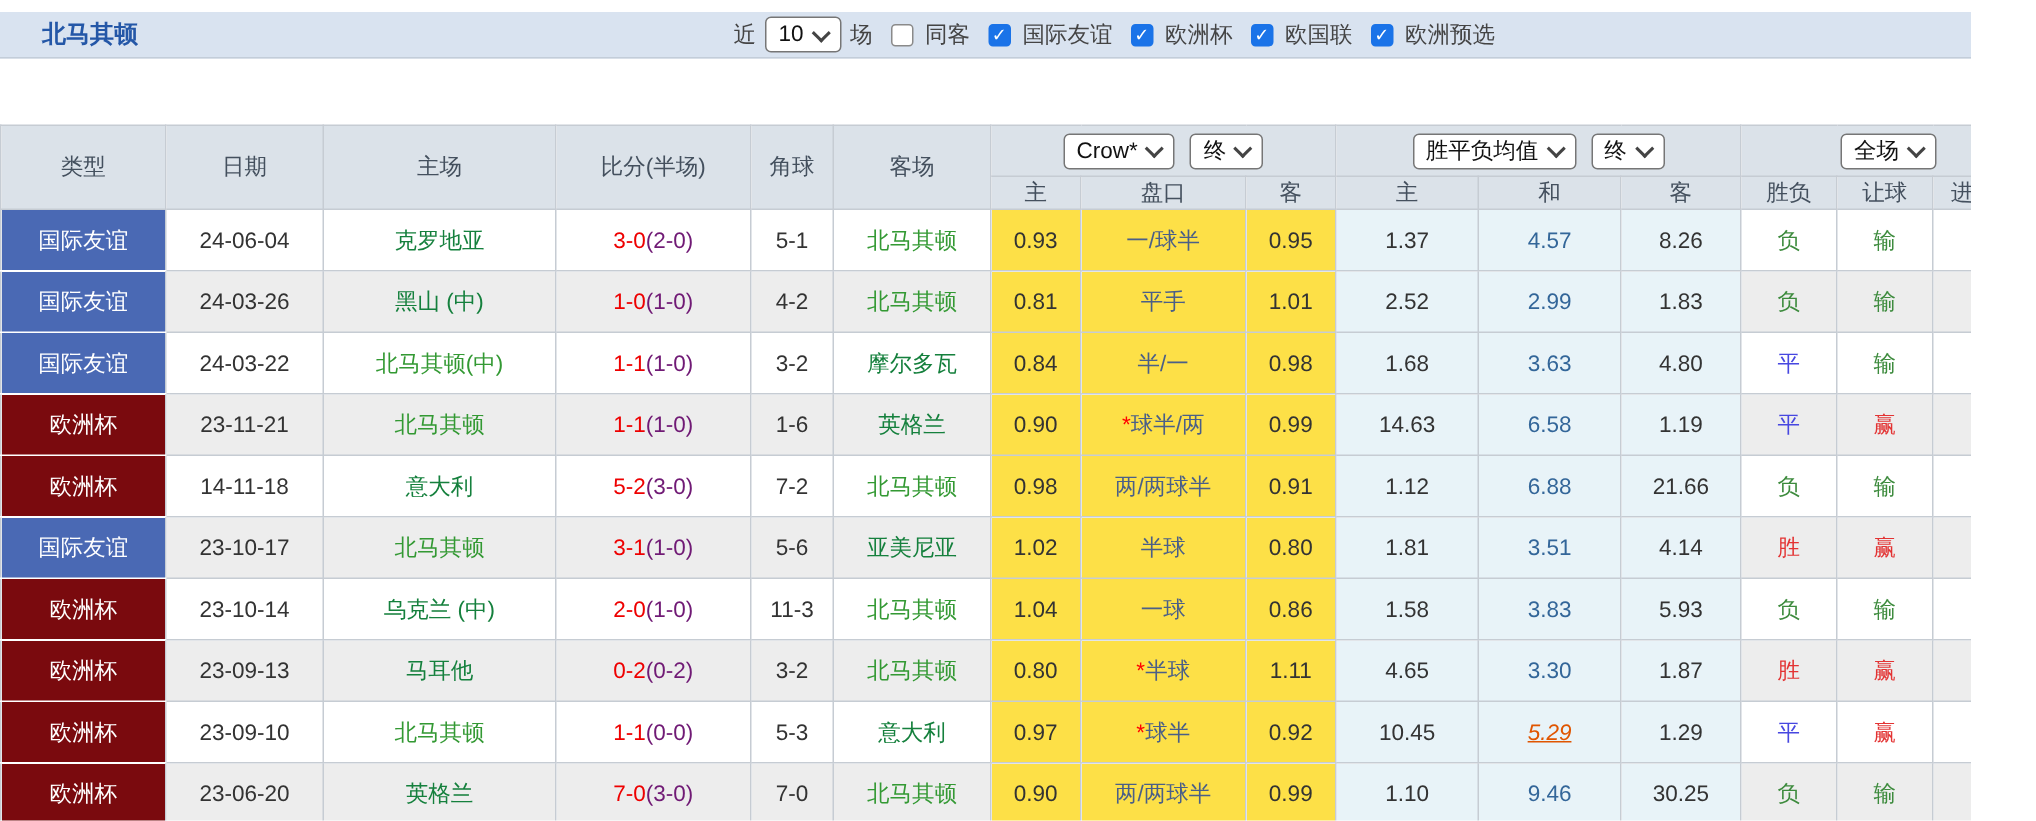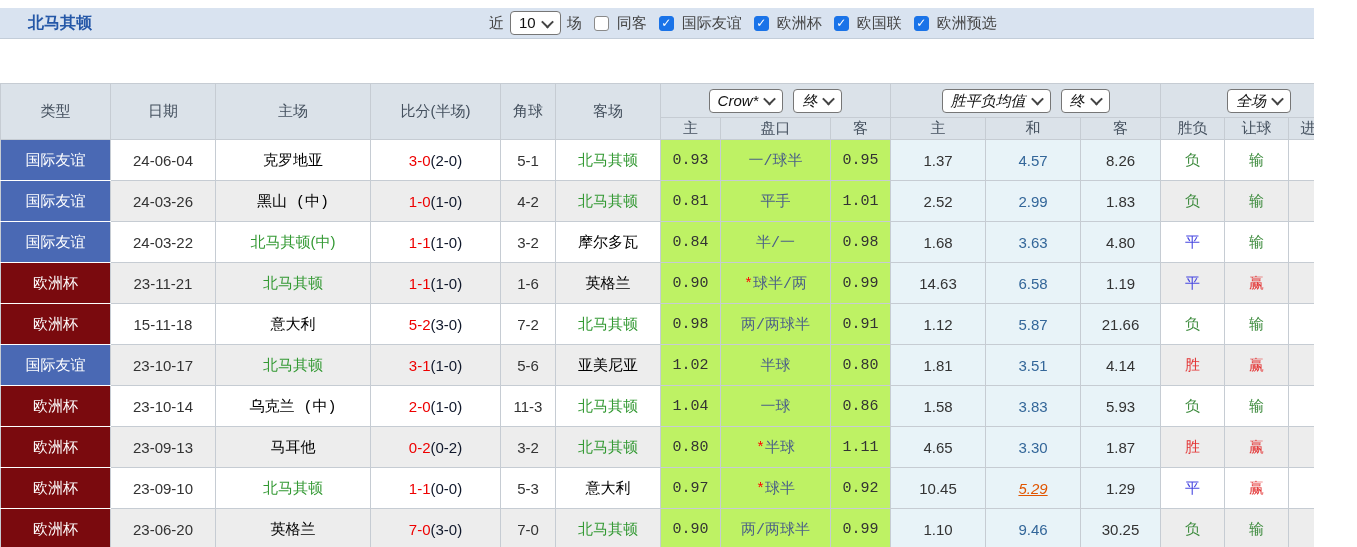--- a/index.html
+++ b/index.html
@@ -20,32 +20,32 @@
   .cb{width:15px;height:15px;border-radius:3px;display:inline-flex;align-items:center;justify-content:center;
       margin:0 2px 0 6px;box-sizing:border-box;}
   .cb.unchecked{background:#fff;border:1px solid #8a8a8a;}
   .cb.checked{background:#1a73e8;border:1px solid #1a73e8;color:#fff;font-size:12px;font-weight:bold;line-height:1;}
   
   table{border-collapse:collapse;table-layout:fixed;width:1357px;font-size:15px;margin-top:44px;}
   th,td{border:1px solid #c6ccd3;text-align:center;padding:0;overflow:hidden;white-space:nowrap;}
   thead th{background:#dbe2e9;color:#44505e;font-weight:normal;}
   thead tr.hrow-a th{height:33px;}
   thead tr.hrow-b th{height:21px;font-size:15px;}
-  thead th .selwrap{display:flex;align-items:center;justify-content:center;gap:10px;font-style:italic;}
+  thead th .selwrap{display:flex;align-items:center;justify-content:center;gap:10px;}
   tbody td{height:40px;color:#333;}
   td.plain{background:#fff;}
   tr.even td.plain{background:#ededed;}
   td.type{color:#fff;font-size:15px;}
   td.type.type-friendly{background:#4a69b4;border-bottom:1px solid #fff;}
   td.type.type-eurocup{background:#7a0a0e;border-bottom:1px solid #fff;}
   .team-green{color:#339933;}
-  .team-dark{color:#000000;font-family:Liberation Mono, monospace;}
+  .team-dark{color:#15803d;}
   .score-main{color:#ee0000;}
-  .score-half{color:#0f172a;}
-  td.cream{background:#bef264;font-family:Liberation Mono, monospace;}
+  .score-half{color:#701a75;}
+  td.cream{background:#fde047;}
   td.handicap{color:#4a5f88;}
   td.handicap .star{color:#f00;}
   td.blue{background:#e8f3f8;}
   td.draw{color:#336699;}
   td.draw.special{color:#e05500;font-style:italic;}
   td.draw.special span{text-decoration:underline;cursor:pointer;}
   .res-red{color:#e33333;}
   .res-green{color:#3d8b3d;}
   .res-blue{color:#4747e0;}
   
@@ -218,30 +218,30 @@
           <td class="cream"><span>0.99</span></td>
           <td class="blue"><span>14.63</span></td>
           <td class="blue draw"><span>6.58</span></td>
           <td class="blue"><span>1.19</span></td>
           <td class="plain res-blue"><span>平</span></td>
           <td class="plain res-red"><span>赢</span></td>
           <td class="plain res-green"><span>小</span></td>
         </tr>
         <tr class="odd">
           <td class="type type-eurocup"><span>欧洲杯</span></td>
-          <td class="plain"><span>15-11-18</span></td>
+          <td class="plain"><span>14-11-18</span></td>
           <td class="plain team-dark"><span>意大利</span></td>
           <td class="plain"><span class="score-main">5-2</span><span class="score-half">(3-0)</span></td>
           <td class="plain"><span>7-2</span></td>
           <td class="plain team-green"><span>北马其顿</span></td>
           <td class="cream"><span>0.98</span></td>
           <td class="cream handicap"><span>两/两球半</span></td>
           <td class="cream"><span>0.91</span></td>
           <td class="blue"><span>1.12</span></td>
-          <td class="blue draw"><span>5.87</span></td>
+          <td class="blue draw"><span>6.88</span></td>
           <td class="blue"><span>21.66</span></td>
           <td class="plain res-green"><span>负</span></td>
           <td class="plain res-green"><span>输</span></td>
           <td class="plain res-red"><span>大</span></td>
         </tr>
         <tr class="even">
           <td class="type type-friendly"><span>国际友谊</span></td>
           <td class="plain"><span>23-10-17</span></td>
           <td class="plain team-green"><span>北马其顿</span></td>
           <td class="plain"><span class="score-main">3-1</span><span class="score-half">(1-0)</span></td>

